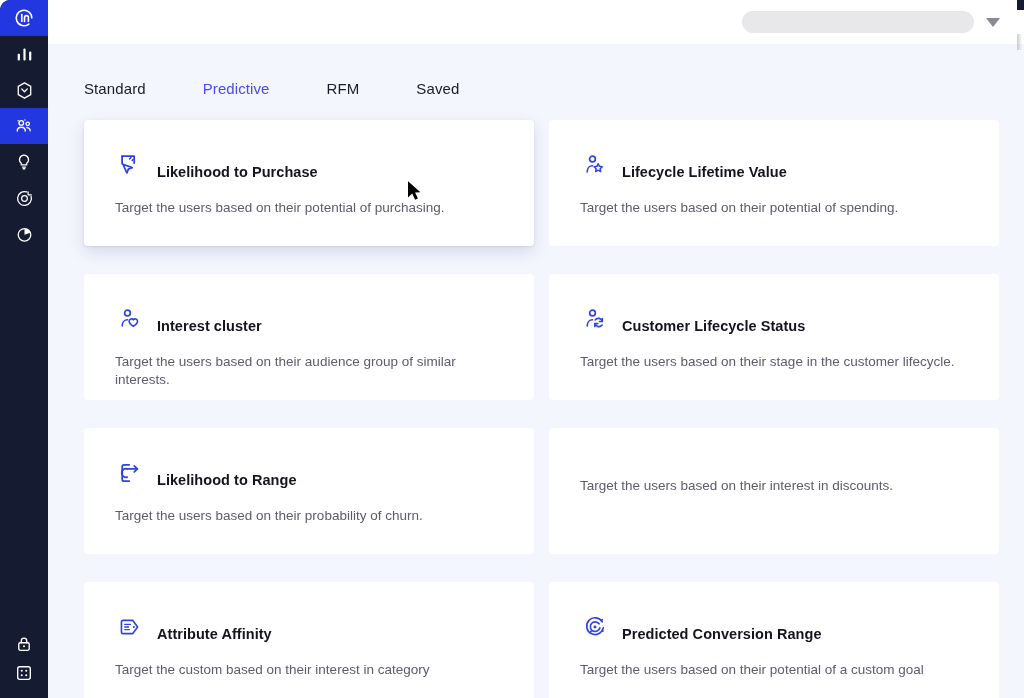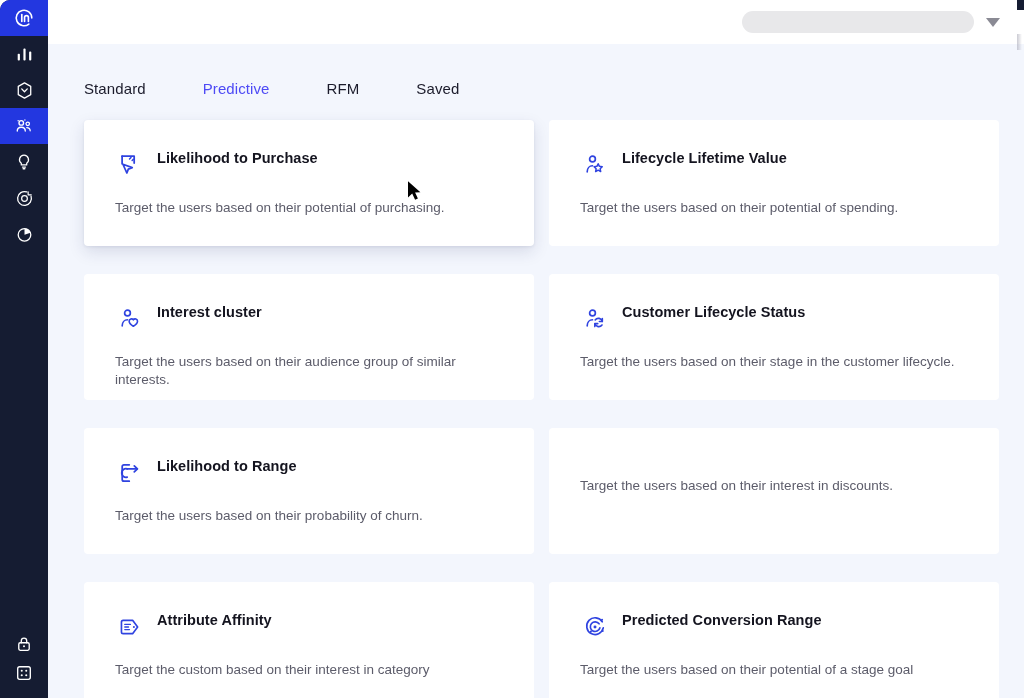--- a/index.html
+++ b/index.html
@@ -115,21 +115,21 @@
     background: #ffffff;
     border-radius: 4px;
     height: 126px;
     padding: 30px 28px 0 31px;
     position: relative;
   }
   .card.elevated {
     box-shadow: 0 6px 16px rgba(30, 40, 90, .13), 0 1px 3px rgba(30,40,90,.08);
   }
   .card-head {
-    display: flex; align-items: flex-start; gap: 12px;
+    display: flex; align-items: flex-end; gap: 12px;
   }
   .card-icon {
     width: 30px; height: 30px;
     display: flex; align-items: center; justify-content: center;
     flex: 0 0 30px;
   }
   .card-icon svg { display: block; }
   .card-title {
     font-size: 14.5px;
     font-weight: 700;
@@ -368,21 +368,21 @@
               <path d="M21.8 8.4a9 9 0 1 0 1.1 6.6" stroke="#2f43e0" stroke-width="1.8" stroke-linecap="round"></path>
               <path d="M18.4 10.6a5.2 5.2 0 1 0 .8 4.4" stroke="#2f43e0" stroke-width="1.8" stroke-linecap="round"></path>
               <circle cx="14" cy="14" r="1.6" fill="#2f43e0"></circle>
               <circle cx="9.6" cy="18.8" r="1.1" fill="#2f43e0"></circle>
               <circle cx="22.3" cy="18.4" r="1.1" fill="#2f43e0"></circle>
               <circle cx="21.6" cy="6.2" r="1.1" fill="#2f43e0"></circle>
             </svg>
           </span>
           <span class="card-title">Predicted Conversion Range</span>
         </div>
-        <div class="card-desc">Target the users based on their potential of a stage goal</div>
+        <div class="card-desc">Target the users based on their potential of a custom goal</div>
       </div>
 
     </div>
   </div>
 
   <div class="mouse-cursor">
     <svg width="16" height="22" viewBox="0 0 16 22" fill="none">
       <path d="M1 1.2 1 17.4 5.2 13.4 8.1 19.8 10.9 18.5 8.1 12.4 13.4 12.2z" fill="#000000"></path>
     </svg>
   </div>

